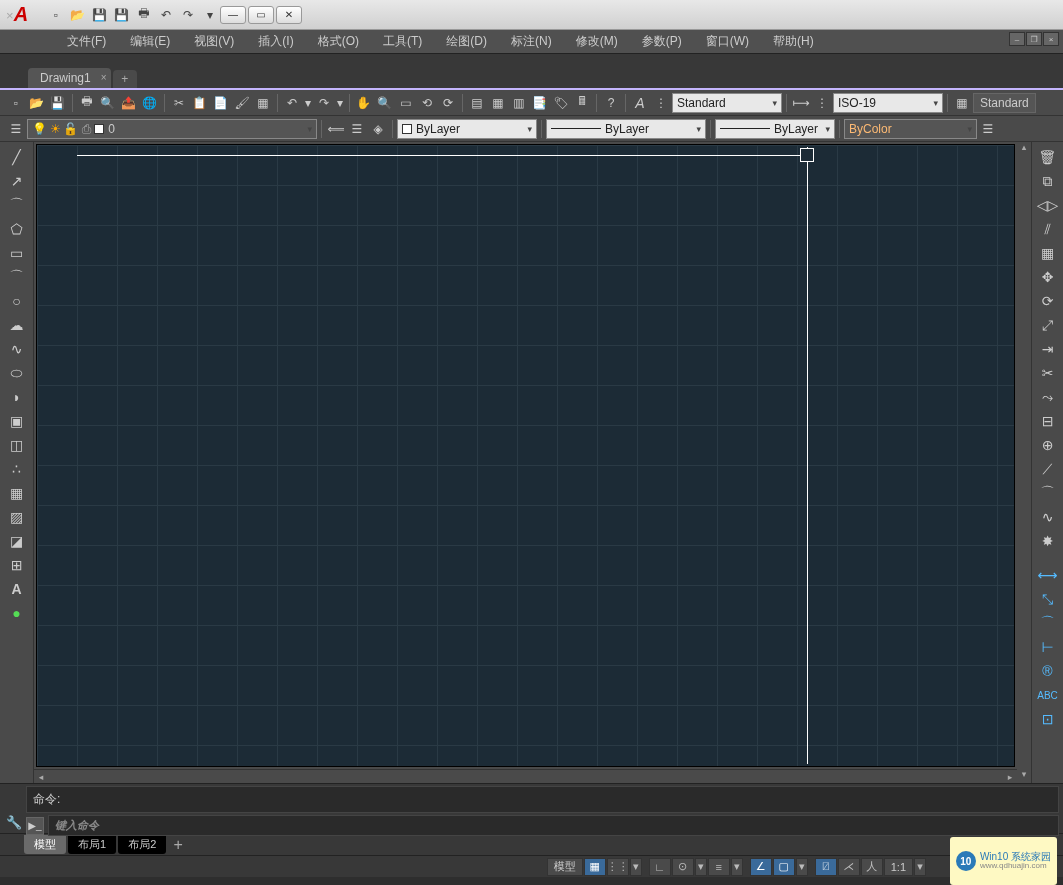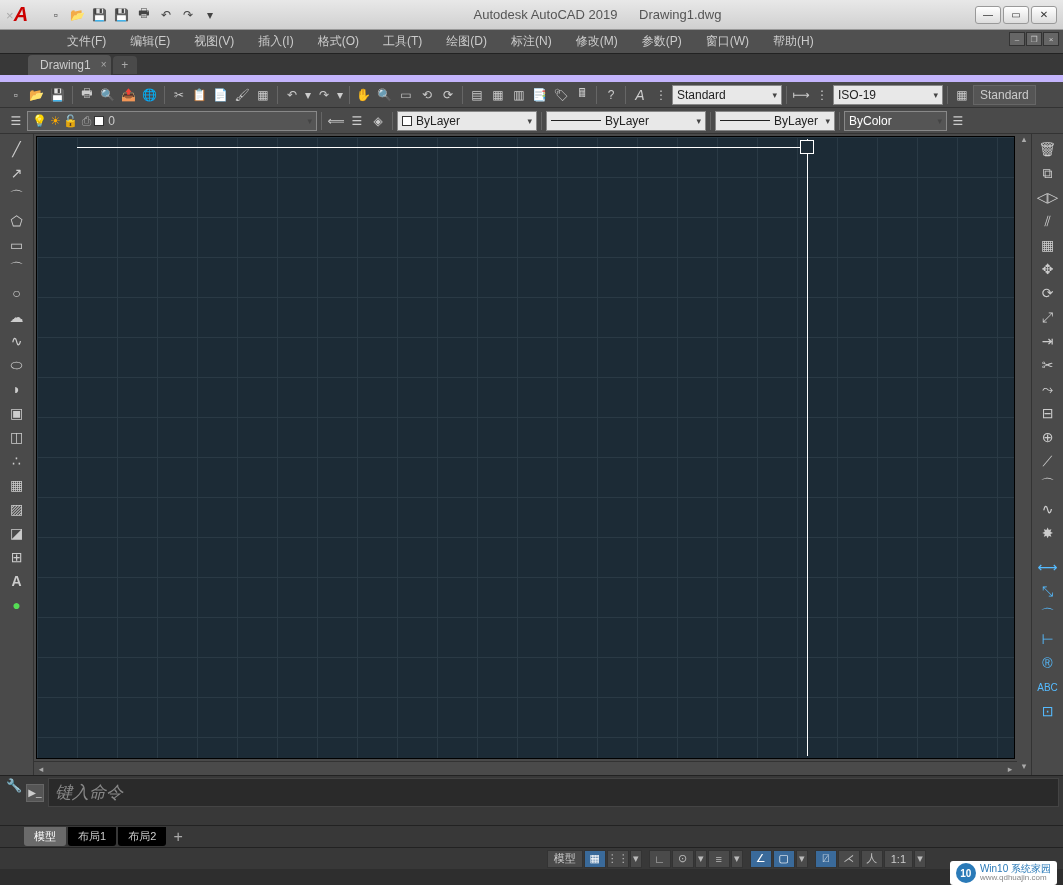--- a/index.html
+++ b/index.html
@@ -14,21 +14,21 @@
 .win-controls { display: flex; gap: 2px; margin-right: 6px; }
 .win-btn { width: 26px; height: 18px; border: 1px solid #999; border-radius: 3px; background: linear-gradient(#fff,#ddd); display: flex; align-items: center; justify-content: center; font-size: 10px; color: #333; cursor: pointer; }
 
 
 .menubar { height: 24px; background: #505050; display: flex; align-items: center; padding: 0 55px; border-bottom: 1px solid #222; position: relative; }
 .menu-item { color: #ccc; font-size: 12px; padding: 0 12px; cursor: pointer; height: 100%; display: flex; align-items: center; }
 .mdi-btns { position: absolute; right: 4px; top: 2px; display: flex; gap: 1px; }
 .mdi-btn { width: 16px; height: 14px; background: #666; border: 1px solid #333; font-size: 8px; color: #ccc; display: flex; align-items: center; justify-content: center; cursor: pointer; }
 
 
-.doctabs { height: 28px; background: #383838; display: flex; align-items: center; padding-left: 28px; border-bottom: 7px solid #c4b5fd; }
+.doctabs { height: 36px; background: #383838; display: flex; align-items: flex-end; padding-left: 28px; border-bottom: 2px solid #c4b5fd; }
 .doctab { background: #555; color: #ccc; font-size: 12px; padding: 3px 20px 3px 12px; border-radius: 4px 4px 0 0; margin-right: 2px; position: relative; cursor: pointer; }
 .doctab .close { position: absolute; right: 4px; top: 4px; font-size: 10px; color: #aaa; }
 .newtab { width: 24px; height: 18px; background: #4a4a4a; border-radius: 4px 4px 0 0; display: flex; align-items: center; justify-content: center; color: #aaa; font-size: 12px; cursor: pointer; }
 
 
 .toolbar-row { background: #4a4a4a; display: flex; align-items: center; padding: 2px 6px; border-bottom: 1px solid #333; gap: 1px; min-height: 24px; }
 .tb-btn { width: 20px; height: 20px; display: flex; align-items: center; justify-content: center; color: #ccc; font-size: 12px; cursor: pointer; border: 1px solid transparent; }
 .tb-sep { width: 1px; height: 18px; background: #666; margin: 0 3px; }
 .tb-dropdown { height: 20px; background: #e8e8e8; border: 1px solid #888; display: flex; align-items: center; padding: 0 4px; font-size: 12px; color: #222; cursor: pointer; position: relative; }
 .tb-dropdown::after { content: "▾"; margin-left: auto; padding-left: 4px; color: #444; font-size: 9px; }
@@ -51,35 +51,35 @@
 .sbar-h .arrow { width: 14px; display: flex; align-items: center; justify-content: center; color: #aaa; font-size: 9px; }
 
 
 .cmd-area { height: 50px; background: #383838; border-top: 1px solid #222; display: flex; flex-direction: column; }
 .cmd-history { flex: 1; background: #2a2a2a; margin: 2px 4px 0 26px; border: 1px solid #444; position: relative; }
 .cmd-x { position: absolute; left: 6px; top: 8px; color: #aaa; font-size: 13px; cursor: pointer; }
 .cmd-label { color: #ccc; font-size: 12px; padding: 4px 6px; }
 .cmd-input-row { display: flex; align-items: center; padding: 2px 4px 2px 26px; gap: 4px; position: relative; }
 .cmd-wrench { position: absolute; left: 6px; top: 2px; color: #aaa; font-size: 13px; }
 .cmd-icon { width: 18px; height: 18px; background: #555; border: 1px solid #666; display: flex; align-items: center; justify-content: center; color: #ccc; font-size: 10px; }
-.cmd-input { flex: 1; background: #2a2a2a; border: 1px solid #444; color: #888; font-size: 17px; padding: 2px 6px; font-style: italic; }
+.cmd-input { flex: 1; background: #2a2a2a; border: 1px solid #444; color: #888; font-size: 11px; padding: 2px 6px; font-style: italic; font-weight: bold; }
 
 
 .layout-tabs { height: 22px; background: #383838; display: flex; align-items: center; padding-left: 24px; border-top: 1px solid #222; gap: 2px; }
 .ltab { background: #000000; color: #ccc; font-size: 11px; padding: 2px 10px; border-radius: 0 0 3px 3px; cursor: pointer; }
 .ltab.active { background: #6a6a6a; color: #fff; }
 .ltab-add { width: 20px; display: flex; align-items: center; justify-content: center; color: #aaa; cursor: pointer; }
 
 
 .statusbar { height: 22px; background: #383838; display: flex; align-items: center; justify-content: flex-end; padding: 0 6px; gap: 1px; border-top: 1px solid #222; position: relative; }
 .sb-btn { width: 22px; height: 18px; background: #4a4a4a; display: flex; align-items: center; justify-content: center; color: #bbb; font-size: 11px; cursor: pointer; border: 1px solid #333; }
 .sb-btn.blue { background: #3a6a9a; color: #fff; }
 .sb-text { color: #ccc; font-size: 11px; padding: 0 6px; background: #4a4a4a; height: 18px; display: flex; align-items: center; border: 1px solid #333; }
 .sb-sep { width: 5px; }
-.watermark { position: absolute; right: 6px; bottom: 0; display: flex; align-items: center; gap: 4px; background: #ffffff; padding: 2px 6px; border-radius: 3px; z-index: 99; }
+.watermark { position: absolute; right: 6px; bottom: 0; display: flex; align-items: center; gap: 4px; background: #fef9c3; padding: 14px 6px; border-radius: 3px; z-index: 99; }
 .wm-logo { width: 20px; height: 20px; background: #2a7ab8; border-radius: 50%; color: #fff; font-size: 10px; font-weight: bold; display: flex; align-items: center; justify-content: center; }
 .wm-text { font-size: 10px; line-height: 1.1; }
 .wm-text .l1 { color: #2a7ab8; font-weight: normal; }
 .wm-text .l2 { color: #888; font-size: 8px; }
 
 .line-preview { width: 50px; height: 1px; background: #222; margin-right: 4px; }
 .swatch { width: 10px; height: 10px; border: 1px solid #333; margin-right: 4px; }
 </style>
 </head>
 <body>
@@ -88,25 +88,20 @@
   <div class="app-icon">A</div>
   <div class="qat">
     <div class="qat-btn">▫</div>
     <div class="qat-btn">📂</div>
     <div class="qat-btn">💾</div>
     <div class="qat-btn">💾</div>
     <div class="qat-btn">🖶</div>
     <div class="qat-btn">↶</div>
     <div class="qat-btn">↷</div>
     <div class="qat-btn">▾</div>
-  </div>
-  <div class="title-text">
-    <span>Autodesk AutoCAD 2019</span>
-    &nbsp;&nbsp;&nbsp;&nbsp;
-    <span>Drawing1.dwg</span>
   </div>
   <div class="win-controls">
     <div class="win-btn">—</div>
     <div class="win-btn">▭</div>
     <div class="win-btn">✕</div>
   </div>
 </div>
 
 <div class="menubar">
   <div class="menu-item">文件(F)</div>
@@ -211,21 +206,21 @@
   <div class="tb-dropdown" style="width:160px;">
     <span class="line-preview"></span>
     <span>ByLayer</span>
   </div>
   <div class="tb-sep"></div>
   <div class="tb-dropdown" style="width:120px;">
     <span class="line-preview"></span>
     <span>ByLayer</span>
   </div>
   <div class="tb-sep"></div>
-  <div class="tb-dropdown dark" style="width:103px;color:#ffffff;justify-content:flex-end;">
+  <div class="tb-dropdown dark" style="width:133px;color:#fdba74;justify-content:flex-end;">
     <span>ByColor</span>
   </div>
   <div class="tb-btn">☰</div>
 </div>
 
 <div class="workspace">
   <div class="left-tools">
     <div class="tool">╱</div>
     <div class="tool">↗</div>
     <div class="tool">⌒</div>
@@ -292,20 +287,23 @@
     <div class="tool" style="color:#5bf;">⌒</div>
     <div class="tool" style="color:#5bf;">⊢</div>
     <div class="tool" style="color:#5bf;">®</div>
     <div class="tool" style="color:#5bf;font-size:10px;">ABC</div>
     <div class="tool" style="color:#5bf;">⊡</div>
   </div>
 </div>
 
 <div class="cmd-area">
   <span class="cmd-x">×</span>
+  <div class="cmd-history">
+    <div class="cmd-label">命令:</div>
+  </div>
   <div class="cmd-input-row">
     <span class="cmd-wrench">🔧</span>
     <div class="cmd-icon">▶_</div>
     <div class="cmd-input"><span>键入命令</span></div>
   </div>
 </div>
 
 <div class="layout-tabs">
   <div class="ltab active">模型</div>
   <div class="ltab">布局1</div>

